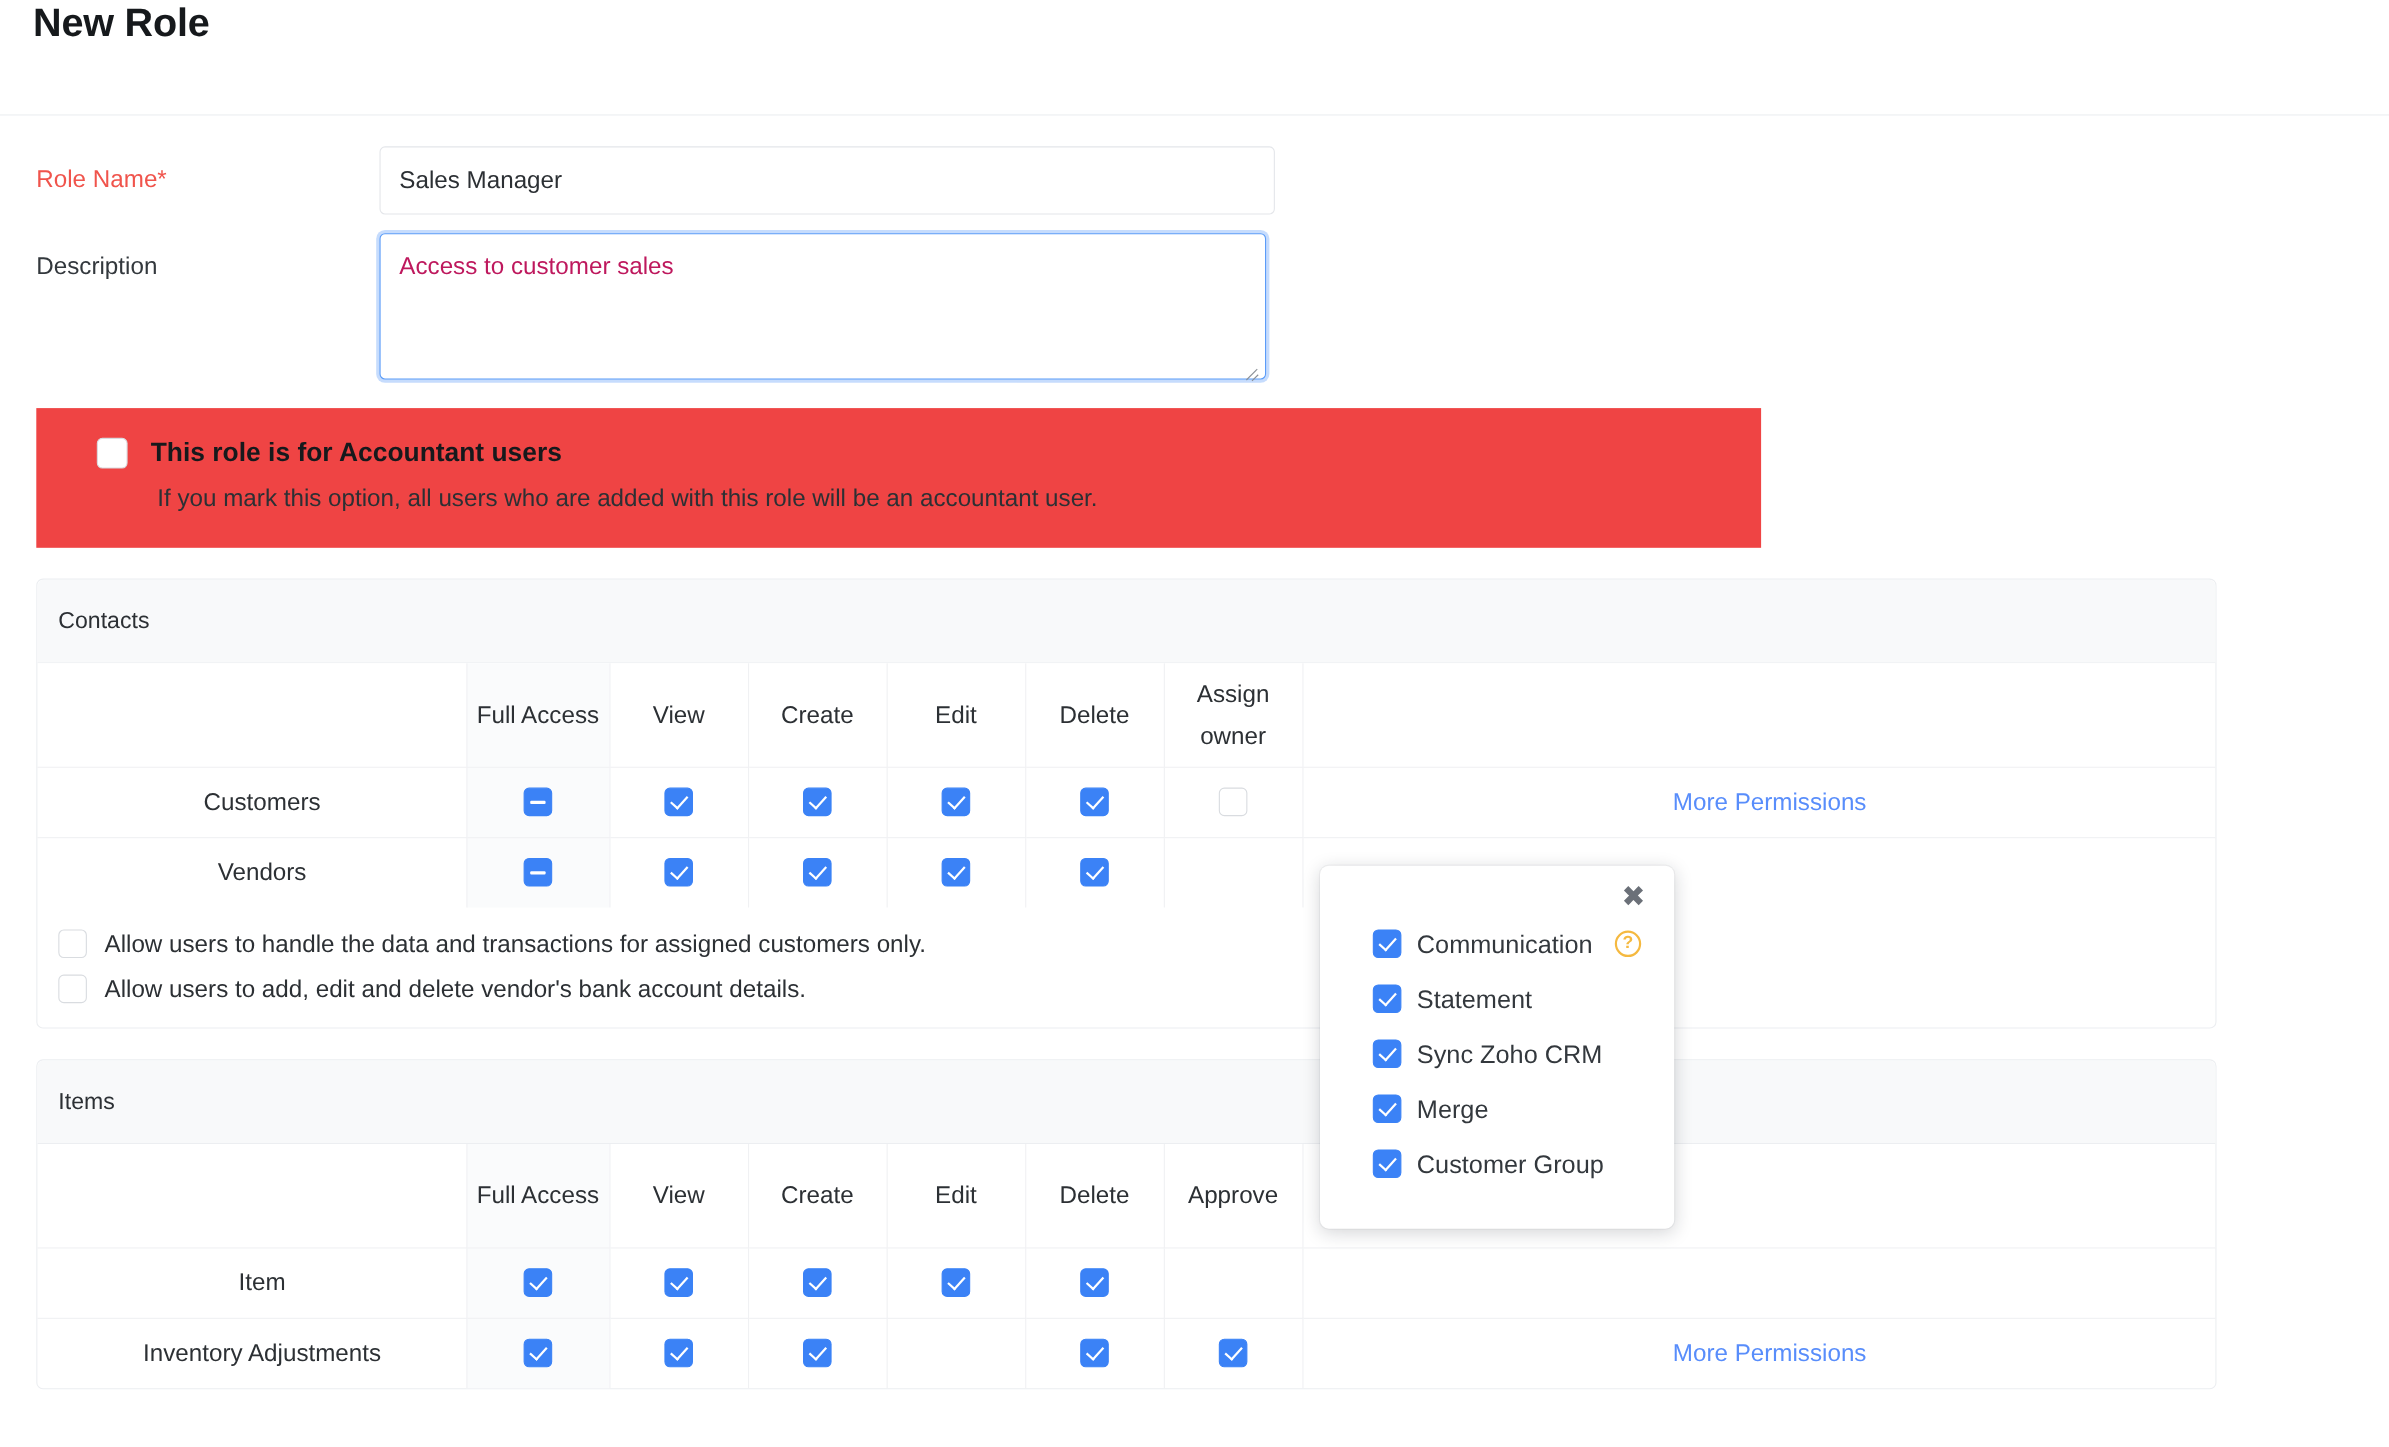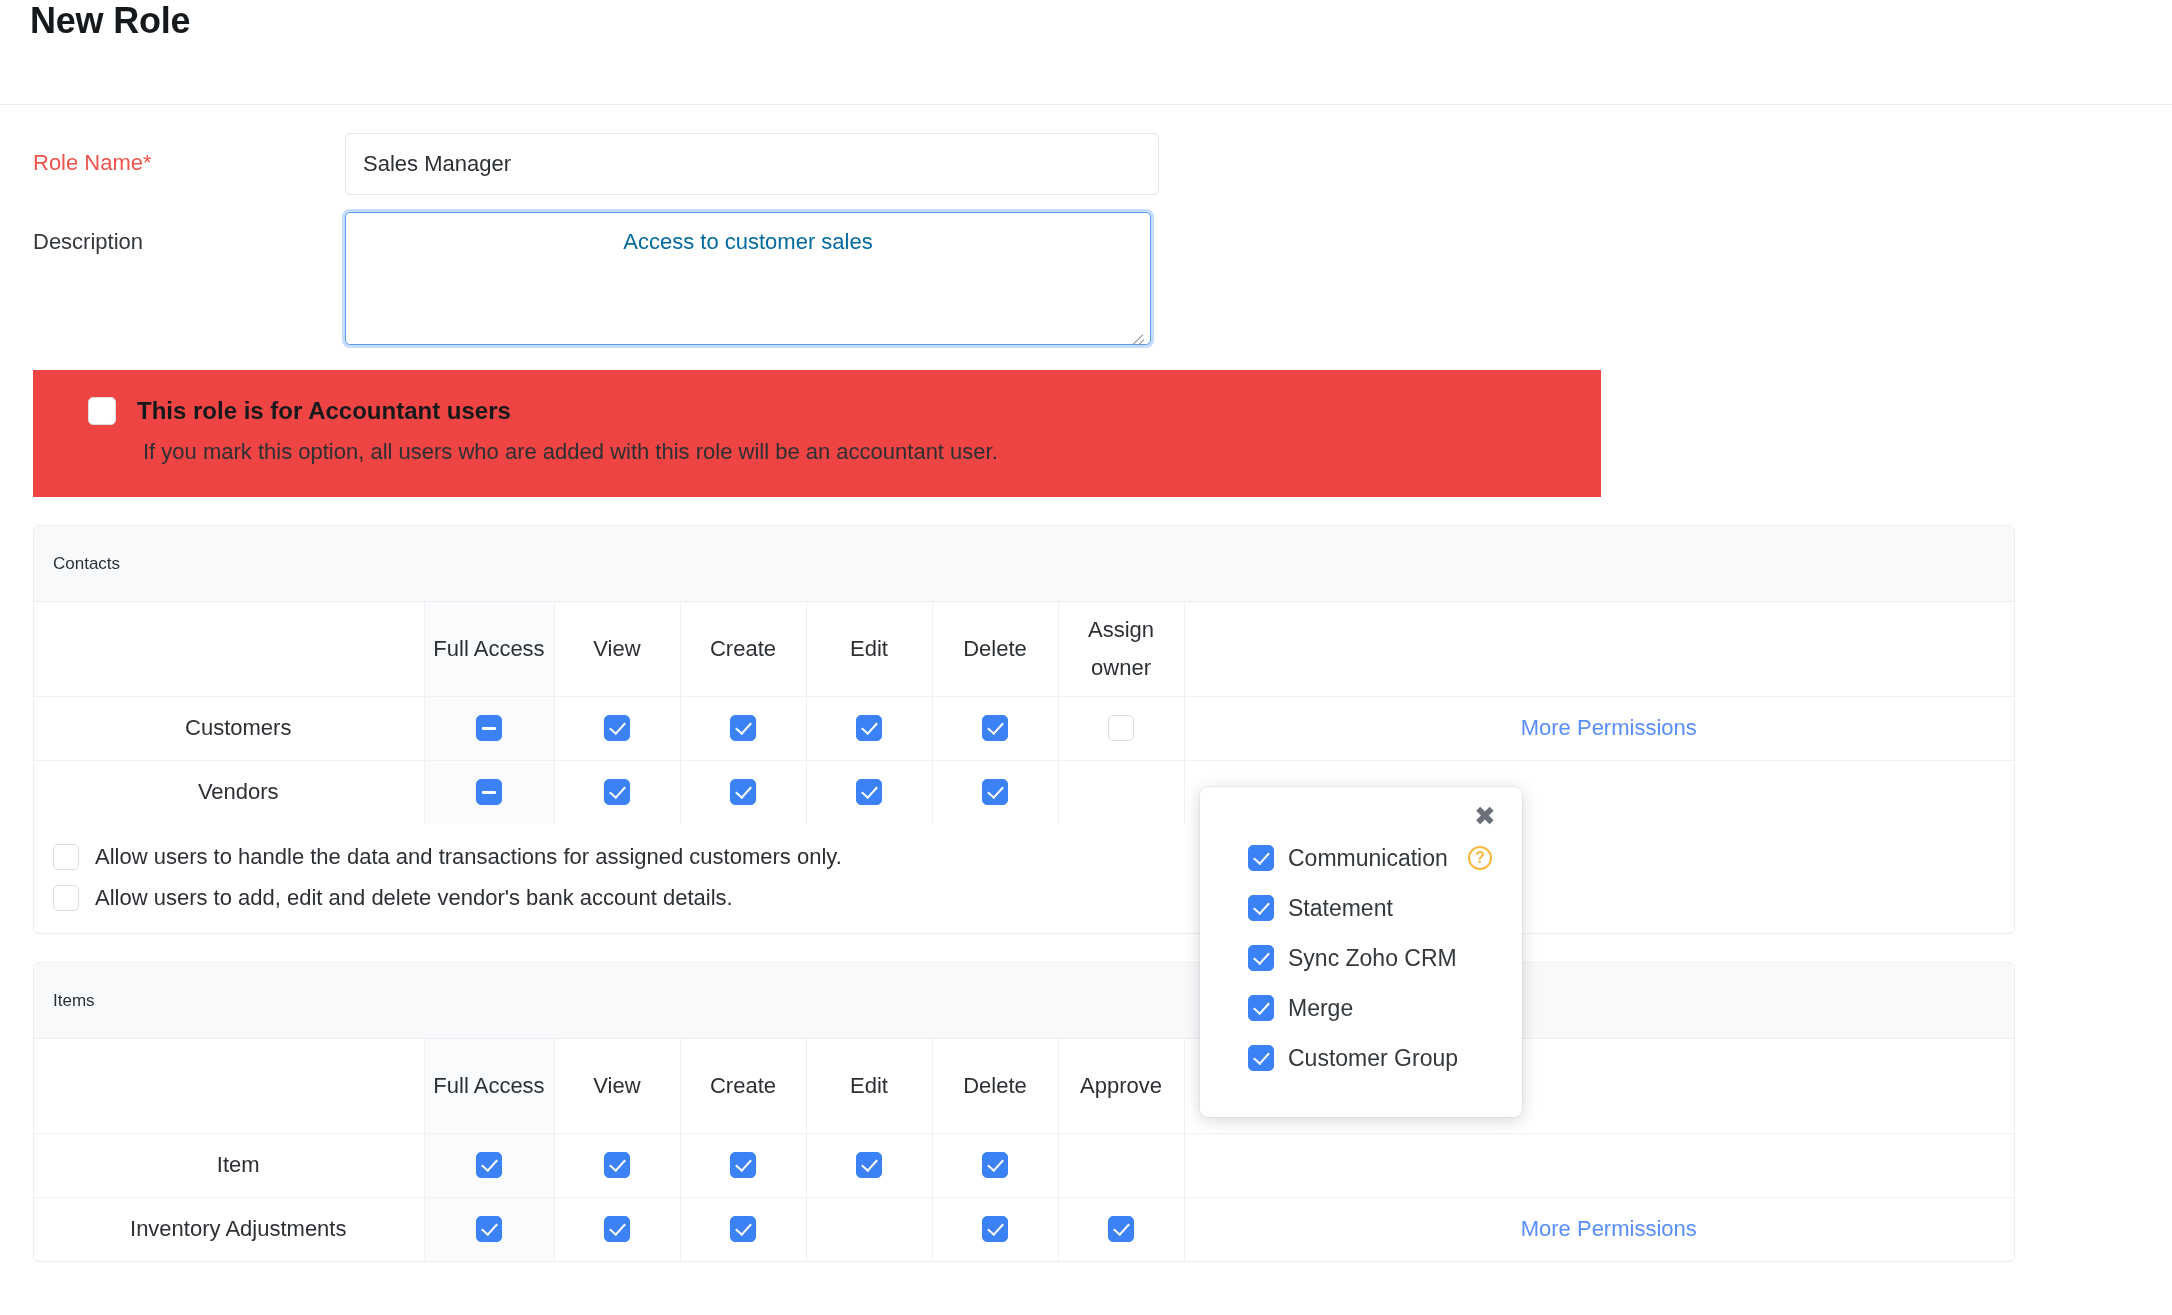--- a/index.html
+++ b/index.html
@@ -55,28 +55,27 @@
 
   .textarea-wrap { position: relative; width: 806px; }
   .text-area {
     width: 806px;
     height: 133px;
     border: 1px solid #5b9cf8;
     border-radius: 5px;
     background: #fff;
     font-family: "Liberation Sans", sans-serif;
     font-size: 22px;
-    color: #0369a1;
+    color: #be185d;
     padding: 15px 17px;
     outline: none;
     box-shadow: 0 0 0 3px rgba(91,156,248,0.35);
     resize: none;
     overflow: hidden;
     line-height: 28px;
-    text-align: center;
   }
   .resize-grip {
     position: absolute;
     right: 6px; bottom: 6px;
     width: 14px; height: 14px;
     pointer-events: none;
   }
   .resize-grip:before, .resize-grip:after {
     content: "";
     position: absolute;
@@ -117,21 +116,21 @@
   }
   .card-head {
     height: 76px;
     background: #f8f9fa;
     border-bottom: 1px solid #eceef1;
     display: flex;
     align-items: center;
     padding-left: 19px;
     border-radius: 6px 6px 0 0;
   }
-  .card-head-title { font-size: 17px; color: #2c3034; }
+  .card-head-title { font-size: 21px; color: #2c3034; }
 
   table.perm { width: 100%; border-collapse: collapse; table-layout: fixed; }
   table.perm col.c-name   { width: 390px; }
   table.perm col.c-full   { width: 130px; }
   table.perm col.c-col    { width: 126px; }
   table.perm col.c-rest   { width: auto; }
 
   table.perm th, table.perm td {
     border-right: 1px solid #f0f1f3;
     border-bottom: 1px solid #f0f1f3;

